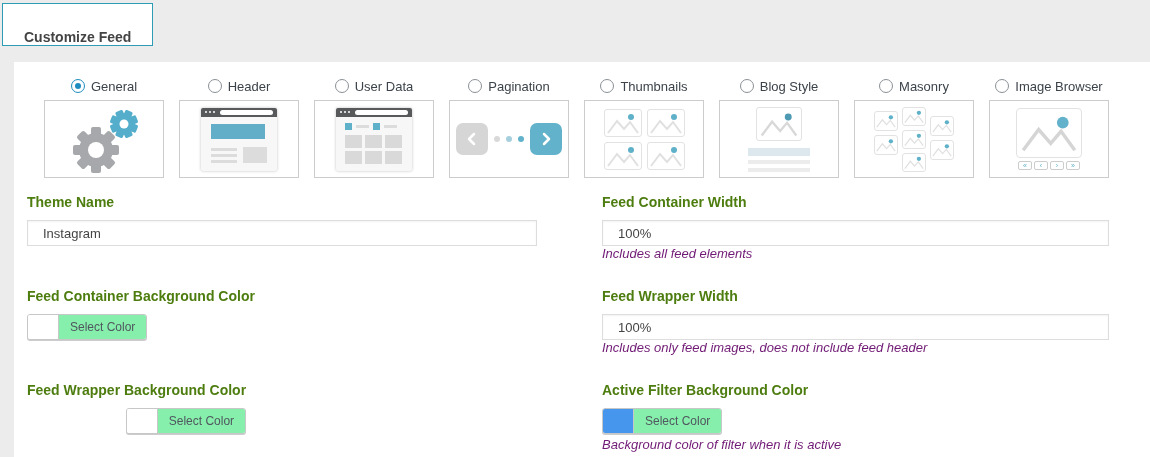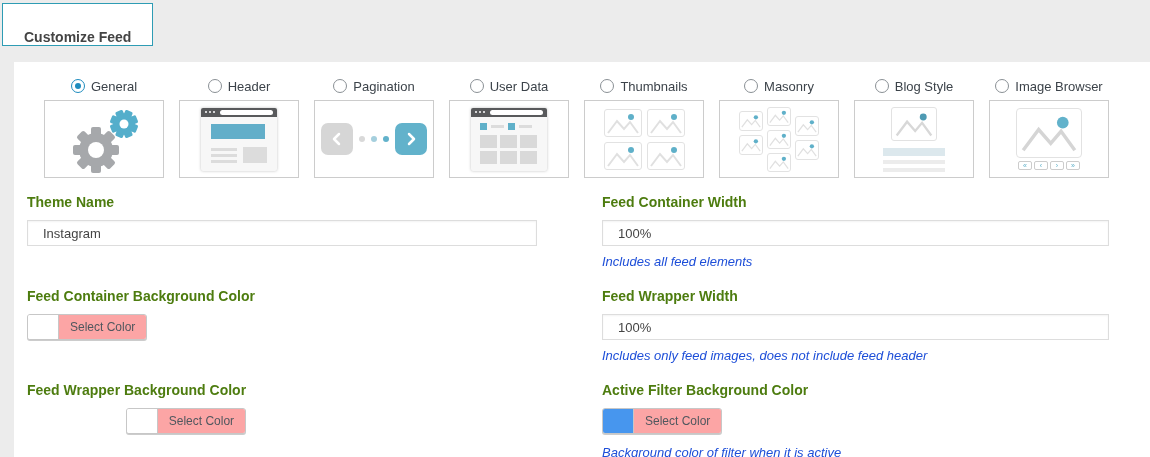--- a/index.html
+++ b/index.html
@@ -71,28 +71,28 @@
   .ib-btn{box-sizing:border-box;min-width:14px;height:9px;border:1px solid #ccc;border-radius:2px;
           font-size:7px;line-height:7px;color:#5fb0c9;display:flex;align-items:center;justify-content:center;padding:0 2px;}
 
   
   .field{position:absolute;}
   .f-label{font-size:14px;font-weight:bold;color:#4d7c0f;line-height:17px;margin-bottom:9px;}
   .f-input{box-sizing:border-box;width:510px;height:26px;border:1px solid #ddd;background:#fff;
            font-family:"Liberation Sans",sans-serif;font-size:13px;color:#444;padding:0 15px;
            box-shadow:inset 0 1px 2px rgba(0,0,0,.05);}
   .col-right .f-input{width:507px;}
-  .f-hint{font-size:13px;font-style:italic;color:#1d4ed8;margin-top:8px;line-height:15px;}
+  .f-hint{font-size:13px;font-style:italic;color:#701a75;line-height:15px;}
 
   
   .color-ctrl{display:inline-flex;height:26px;box-sizing:border-box;border:1px solid #c7c7c7;border-radius:3px;
               overflow:hidden;background:#f7f7f7;cursor:pointer;box-shadow:0 1px 0 #ccc;}
   .color-swatch{width:30px;height:100%;background:#fff;}
   .color-btn-text{display:flex;align-items:center;padding:0 11px;border-left:1px solid #c7c7c7;
-                  font-size:12px;color:#50575e;background:#fca5a5;white-space:nowrap;}
+                  font-size:12px;color:#50575e;background:#86efac;white-space:nowrap;}
 </style>
 </head>
 <body>
 
 <div class="screen">
 
   <div class="tabbar">
     <div class="tab active">
       <span>Customize Feed</span>
     </div>
@@ -161,44 +161,20 @@
                 <div class="hd-box"></div>
               </div>
             </div>
           </div>
         </div>
       </div>
 
       <div class="option">
         <div class="option-head">
           <span class="radio"></span>
-          <span class="option-label">Pagination</span>
-        </div>
-        <div class="option-box">
-          <div class="pag">
-            <div class="pag-btn pag-prev">
-              <svg width="14" height="14" viewBox="0 0 14 14">
-                  <polyline points="9,2 4,7 9,12" fill="none" stroke="#fff" stroke-width="2.5" stroke-linecap="round" stroke-linejoin="round"></polyline>
-                </svg>
-            </div>
-            <span class="pag-dot d1"></span>
-              <span class="pag-dot d2"></span>
-              <span class="pag-dot d3"></span>
-            <div class="pag-btn pag-next">
-              <svg width="14" height="14" viewBox="0 0 14 14">
-                  <polyline points="5,2 10,7 5,12" fill="none" stroke="#fff" stroke-width="2.5" stroke-linecap="round" stroke-linejoin="round"></polyline>
-                </svg>
-            </div>
-          </div>
-        </div>
-      </div>
-
-      <div class="option">
-        <div class="option-head">
-          <span class="radio"></span>
           <span class="option-label">User Data</span>
         </div>
         <div class="option-box">
           <div class="browser">
             <div class="browser-top">
                 <span class="b-dot"></span>
                 <span class="b-dot"></span>
                 <span class="b-dot"></span>
                 <span class="b-pill"></span>
               </div>
@@ -218,20 +194,44 @@
                   <div class="ud-cell"></div>
               </div>
             </div>
           </div>
         </div>
       </div>
 
       <div class="option">
         <div class="option-head">
           <span class="radio"></span>
+          <span class="option-label">Pagination</span>
+        </div>
+        <div class="option-box">
+          <div class="pag">
+            <div class="pag-btn pag-prev">
+              <svg width="14" height="14" viewBox="0 0 14 14">
+                  <polyline points="9,2 4,7 9,12" fill="none" stroke="#fff" stroke-width="2.5" stroke-linecap="round" stroke-linejoin="round"></polyline>
+                </svg>
+            </div>
+            <span class="pag-dot d1"></span>
+              <span class="pag-dot d2"></span>
+              <span class="pag-dot d3"></span>
+            <div class="pag-btn pag-next">
+              <svg width="14" height="14" viewBox="0 0 14 14">
+                  <polyline points="5,2 10,7 5,12" fill="none" stroke="#fff" stroke-width="2.5" stroke-linecap="round" stroke-linejoin="round"></polyline>
+                </svg>
+            </div>
+          </div>
+        </div>
+      </div>
+
+      <div class="option">
+        <div class="option-head">
+          <span class="radio"></span>
           <span class="option-label">Thumbnails</span>
         </div>
         <div class="option-box">
           <div class="thumb-grid">
             <div class="tile">
                 <svg width="36" height="26" viewBox="0 0 36 26">
                   <path d="M3 23 L12 11 L19 19 L25 12 L33 23" fill="none" stroke="#e0e0e0" stroke-width="2"></path>
                   <circle cx="26" cy="7" r="3" fill="#5fb0c9"></circle>
                 </svg>
               </div>
@@ -253,92 +253,92 @@
                   <circle cx="26" cy="7" r="3" fill="#5fb0c9"></circle>
                 </svg>
               </div>
           </div>
         </div>
       </div>
 
       <div class="option">
         <div class="option-head">
           <span class="radio"></span>
-          <span class="option-label">Masonry</span>
-        </div>
-        <div class="option-box">
-          <div class="masonry">
-            <div class="mas-col c1">
-              <div class="tile">
-                  <svg width="22" height="18" viewBox="0 0 36 26">
-                    <path d="M3 23 L12 11 L19 19 L25 12 L33 23" fill="none" stroke="#e0e0e0" stroke-width="2"></path>
-                    <circle cx="26" cy="7" r="3.5" fill="#5fb0c9"></circle>
-                  </svg>
-                </div>
-              <div class="tile">
-                  <svg width="22" height="18" viewBox="0 0 36 26">
-                    <path d="M3 23 L12 11 L19 19 L25 12 L33 23" fill="none" stroke="#e0e0e0" stroke-width="2"></path>
-                    <circle cx="26" cy="7" r="3.5" fill="#5fb0c9"></circle>
-                  </svg>
-                </div>
-            </div>
-            <div class="mas-col c2">
-              <div class="tile">
-                  <svg width="22" height="17" viewBox="0 0 36 26">
-                    <path d="M3 23 L12 11 L19 19 L25 12 L33 23" fill="none" stroke="#e0e0e0" stroke-width="2"></path>
-                    <circle cx="26" cy="7" r="3.5" fill="#5fb0c9"></circle>
-                  </svg>
-                </div>
-              <div class="tile">
-                  <svg width="22" height="17" viewBox="0 0 36 26">
-                    <path d="M3 23 L12 11 L19 19 L25 12 L33 23" fill="none" stroke="#e0e0e0" stroke-width="2"></path>
-                    <circle cx="26" cy="7" r="3.5" fill="#5fb0c9"></circle>
-                  </svg>
-                </div>
-              <div class="tile">
-                  <svg width="22" height="17" viewBox="0 0 36 26">
-                    <path d="M3 23 L12 11 L19 19 L25 12 L33 23" fill="none" stroke="#e0e0e0" stroke-width="2"></path>
-                    <circle cx="26" cy="7" r="3.5" fill="#5fb0c9"></circle>
-                  </svg>
-                </div>
-            </div>
-            <div class="mas-col c3">
-              <div class="tile">
-                  <svg width="22" height="18" viewBox="0 0 36 26">
-                    <path d="M3 23 L12 11 L19 19 L25 12 L33 23" fill="none" stroke="#e0e0e0" stroke-width="2"></path>
-                    <circle cx="26" cy="7" r="3.5" fill="#5fb0c9"></circle>
-                  </svg>
-                </div>
-              <div class="tile">
-                  <svg width="22" height="18" viewBox="0 0 36 26">
-                    <path d="M3 23 L12 11 L19 19 L25 12 L33 23" fill="none" stroke="#e0e0e0" stroke-width="2"></path>
-                    <circle cx="26" cy="7" r="3.5" fill="#5fb0c9"></circle>
-                  </svg>
-                </div>
-            </div>
-          </div>
-        </div>
-      </div>
-
-      <div class="option">
-        <div class="option-head">
-          <span class="radio"></span>
           <span class="option-label">Blog Style</span>
         </div>
         <div class="option-box">
           <div class="blog">
             <div class="tile">
                 <svg width="42" height="30" viewBox="0 0 36 26">
                   <path d="M3 23 L12 11 L19 19 L25 12 L33 23" fill="none" stroke="#d8d8d8" stroke-width="2"></path>
                   <circle cx="26" cy="7" r="3" fill="#4e9ab3"></circle>
                 </svg>
               </div>
             <div class="blog-line1"></div>
             <div class="blog-line"></div>
             <div class="blog-line"></div>
+          </div>
+        </div>
+      </div>
+
+      <div class="option">
+        <div class="option-head">
+          <span class="radio"></span>
+          <span class="option-label">Masonry</span>
+        </div>
+        <div class="option-box">
+          <div class="masonry">
+            <div class="mas-col c1">
+              <div class="tile">
+                  <svg width="22" height="18" viewBox="0 0 36 26">
+                    <path d="M3 23 L12 11 L19 19 L25 12 L33 23" fill="none" stroke="#e0e0e0" stroke-width="2"></path>
+                    <circle cx="26" cy="7" r="3.5" fill="#5fb0c9"></circle>
+                  </svg>
+                </div>
+              <div class="tile">
+                  <svg width="22" height="18" viewBox="0 0 36 26">
+                    <path d="M3 23 L12 11 L19 19 L25 12 L33 23" fill="none" stroke="#e0e0e0" stroke-width="2"></path>
+                    <circle cx="26" cy="7" r="3.5" fill="#5fb0c9"></circle>
+                  </svg>
+                </div>
+            </div>
+            <div class="mas-col c2">
+              <div class="tile">
+                  <svg width="22" height="17" viewBox="0 0 36 26">
+                    <path d="M3 23 L12 11 L19 19 L25 12 L33 23" fill="none" stroke="#e0e0e0" stroke-width="2"></path>
+                    <circle cx="26" cy="7" r="3.5" fill="#5fb0c9"></circle>
+                  </svg>
+                </div>
+              <div class="tile">
+                  <svg width="22" height="17" viewBox="0 0 36 26">
+                    <path d="M3 23 L12 11 L19 19 L25 12 L33 23" fill="none" stroke="#e0e0e0" stroke-width="2"></path>
+                    <circle cx="26" cy="7" r="3.5" fill="#5fb0c9"></circle>
+                  </svg>
+                </div>
+              <div class="tile">
+                  <svg width="22" height="17" viewBox="0 0 36 26">
+                    <path d="M3 23 L12 11 L19 19 L25 12 L33 23" fill="none" stroke="#e0e0e0" stroke-width="2"></path>
+                    <circle cx="26" cy="7" r="3.5" fill="#5fb0c9"></circle>
+                  </svg>
+                </div>
+            </div>
+            <div class="mas-col c3">
+              <div class="tile">
+                  <svg width="22" height="18" viewBox="0 0 36 26">
+                    <path d="M3 23 L12 11 L19 19 L25 12 L33 23" fill="none" stroke="#e0e0e0" stroke-width="2"></path>
+                    <circle cx="26" cy="7" r="3.5" fill="#5fb0c9"></circle>
+                  </svg>
+                </div>
+              <div class="tile">
+                  <svg width="22" height="18" viewBox="0 0 36 26">
+                    <path d="M3 23 L12 11 L19 19 L25 12 L33 23" fill="none" stroke="#e0e0e0" stroke-width="2"></path>
+                    <circle cx="26" cy="7" r="3.5" fill="#5fb0c9"></circle>
+                  </svg>
+                </div>
+            </div>
           </div>
         </div>
       </div>
 
       <div class="option">
         <div class="option-head">
           <span class="radio"></span>
           <span class="option-label">Image Browser</span>
         </div>
         <div class="option-box">

